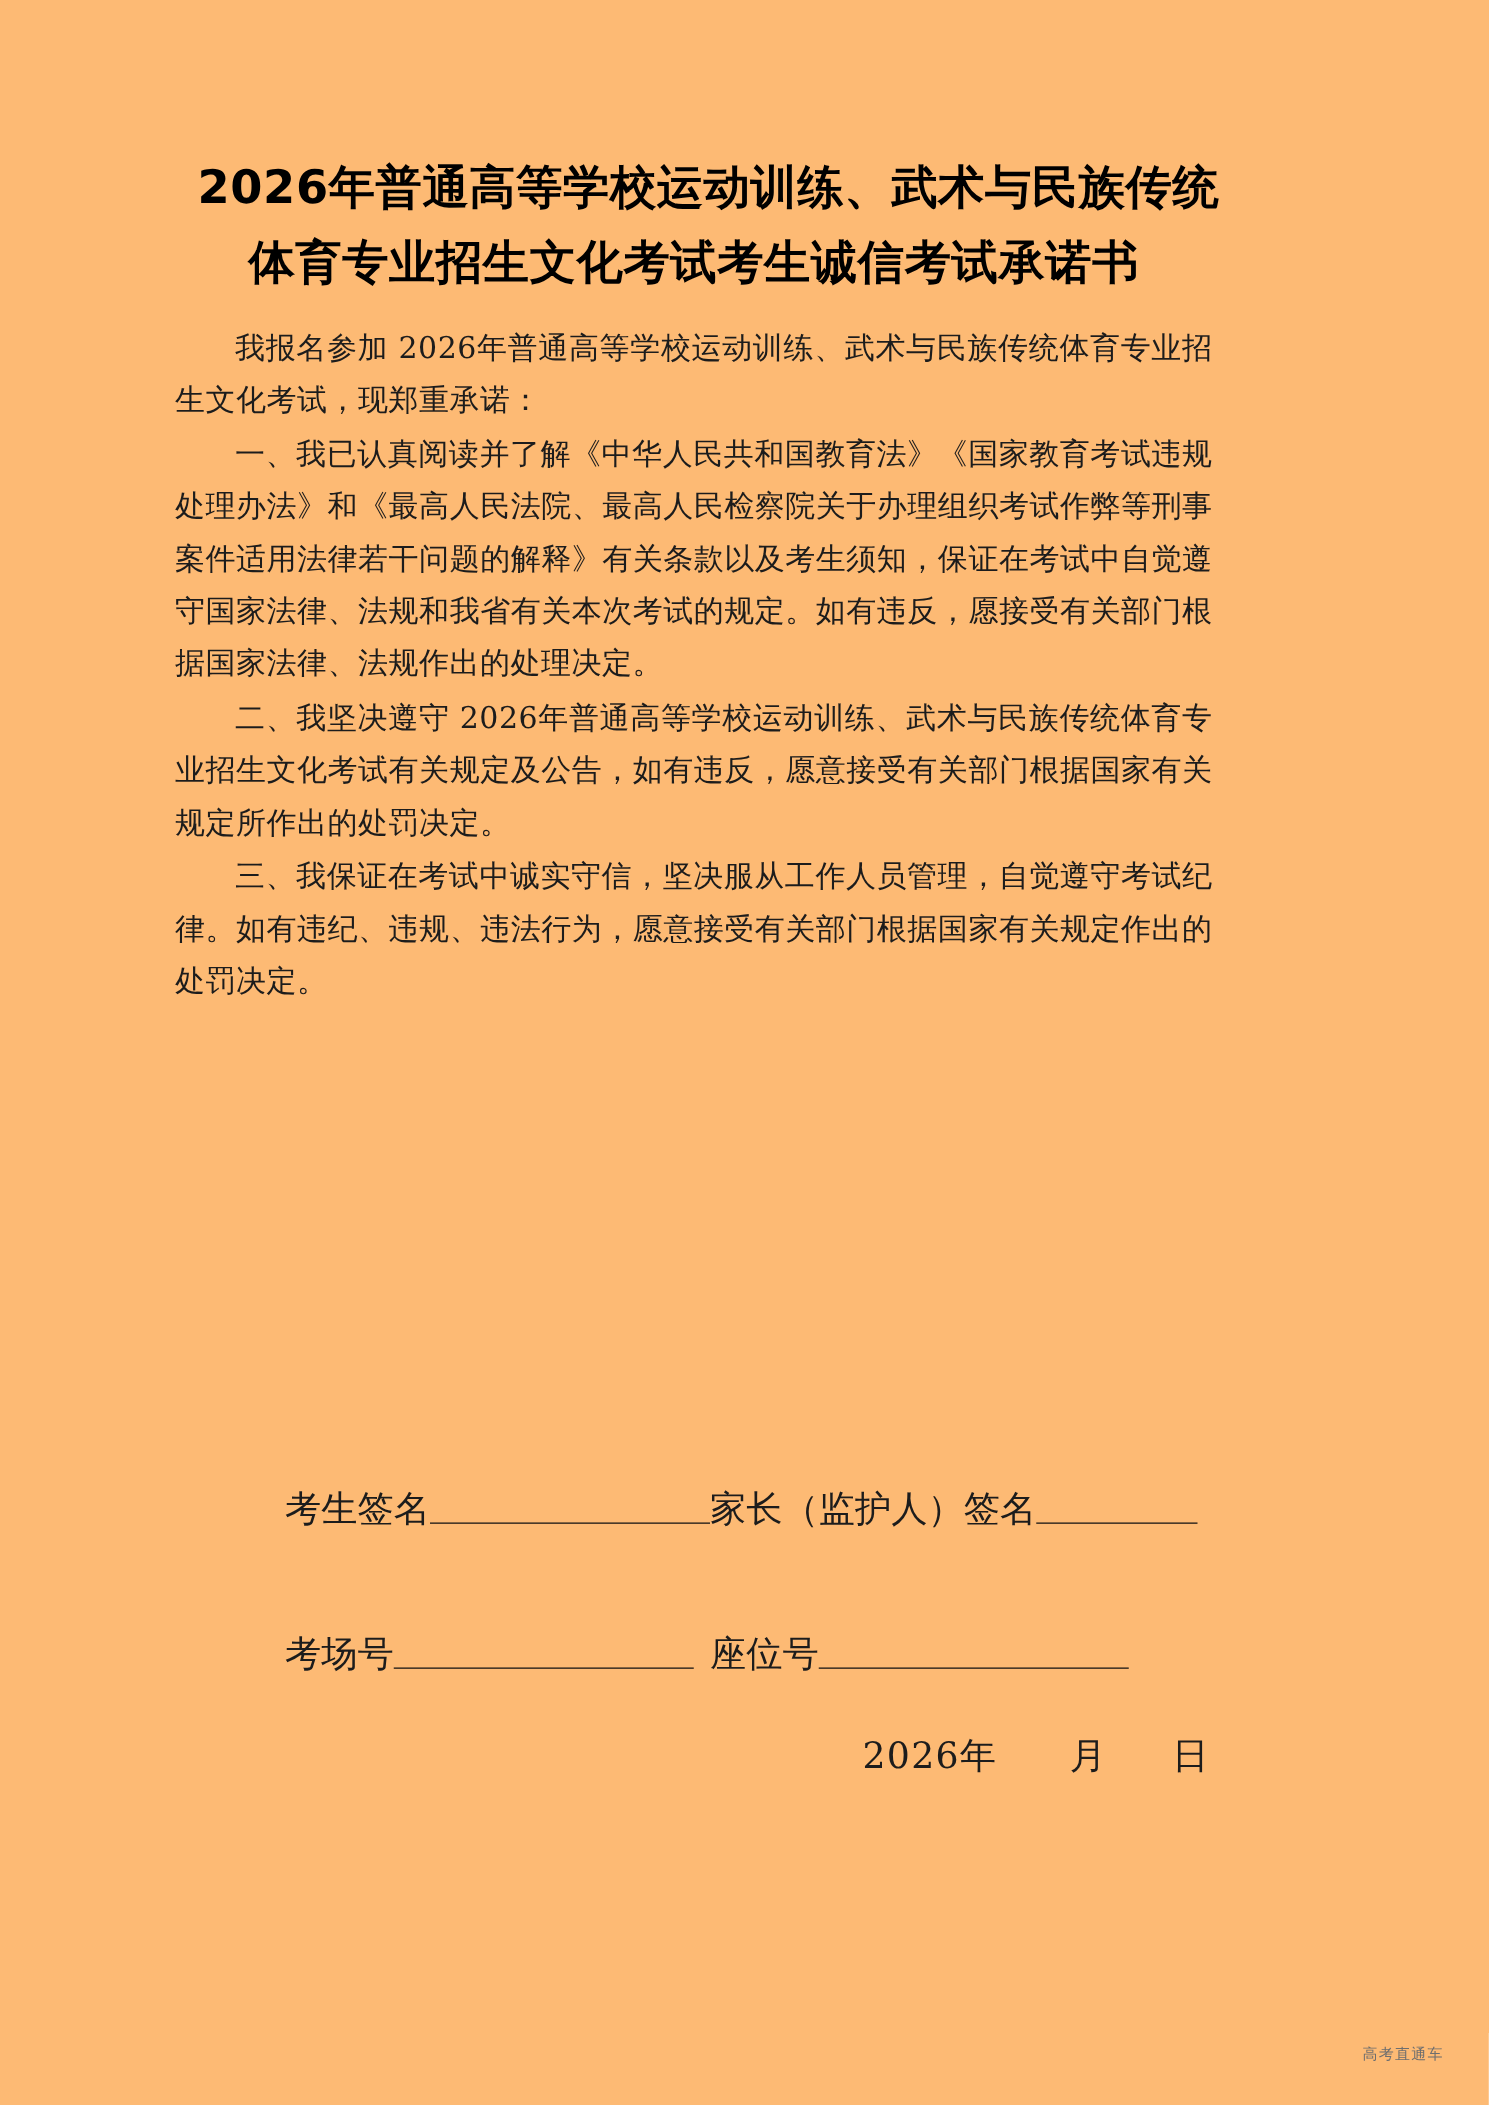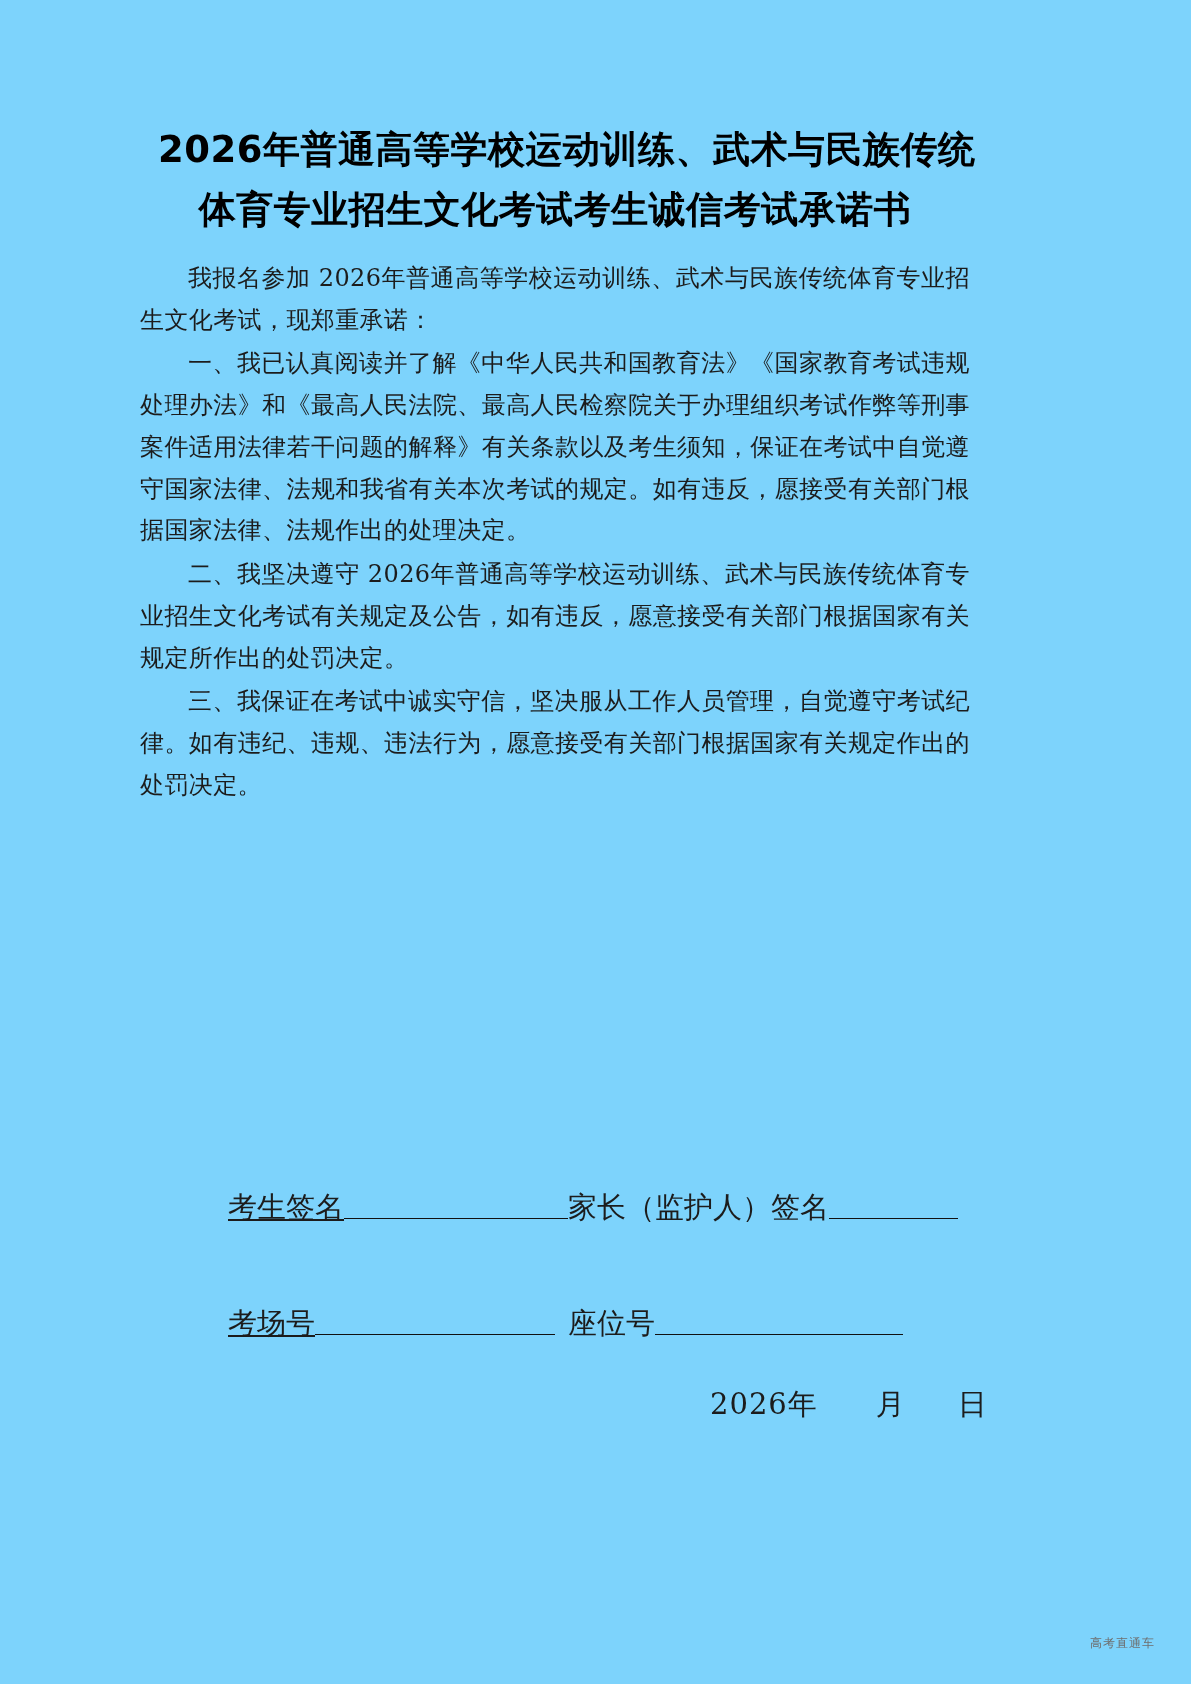--- a/index.html
+++ b/index.html
@@ -12,21 +12,21 @@
     height: 1684px;
     position: relative;
     font-family: "DejaVu Serif", "Liberation Serif", serif;
     color: #1a1a1a;
     overflow: hidden;
   }
 
   .page {
     position: absolute;
     inset: 0;
-    background: #7dd3fc;
+    background: #fdba74;
   }
 
   .doc-body {
     position: absolute;
     left: 140px;
     top: 120px;
     width: 830px;
   }
 
   
@@ -71,40 +71,40 @@
     display: flex;
     align-items: flex-end;
     height: 48px;
     margin-bottom: 10px;
   }
   .sig-cell {
     display: flex;
     align-items: flex-end;
     white-space: nowrap;
   }
-  .sig-cell.left  { width: 340px; text-decoration: underline; }
+  .sig-cell.left  { width: 340px; }
   .sig-cell.right { width: 390px; text-align: center; }
   .sig-label { line-height: 1.1; }
   .sig-line {
     display: inline-block;
     border-bottom: 1.6px solid #111;
     height: 1px;
     margin-bottom: 5px;
   }
   .ln-290 { width: 290px; }
   .ln-200 { width: 200px; }
   .ln-240 { width: 240px; }
   .ln-175 { width: 175px; }
   .ln-252 { width: 252px; }
   .ln-248 { width: 248px; }
 
   
   .date-line {
     position: absolute;
-    left: 710px;
+    left: 690px;
     top: 1385px;
     font-size: 29px;
     letter-spacing: 1px;
     white-space: nowrap;
     color: #1c1c1c;
   }
   .date-gap-1 { display: inline-block; width: 58px; }
   .date-gap-2 { display: inline-block; width: 52px; }
 
   

